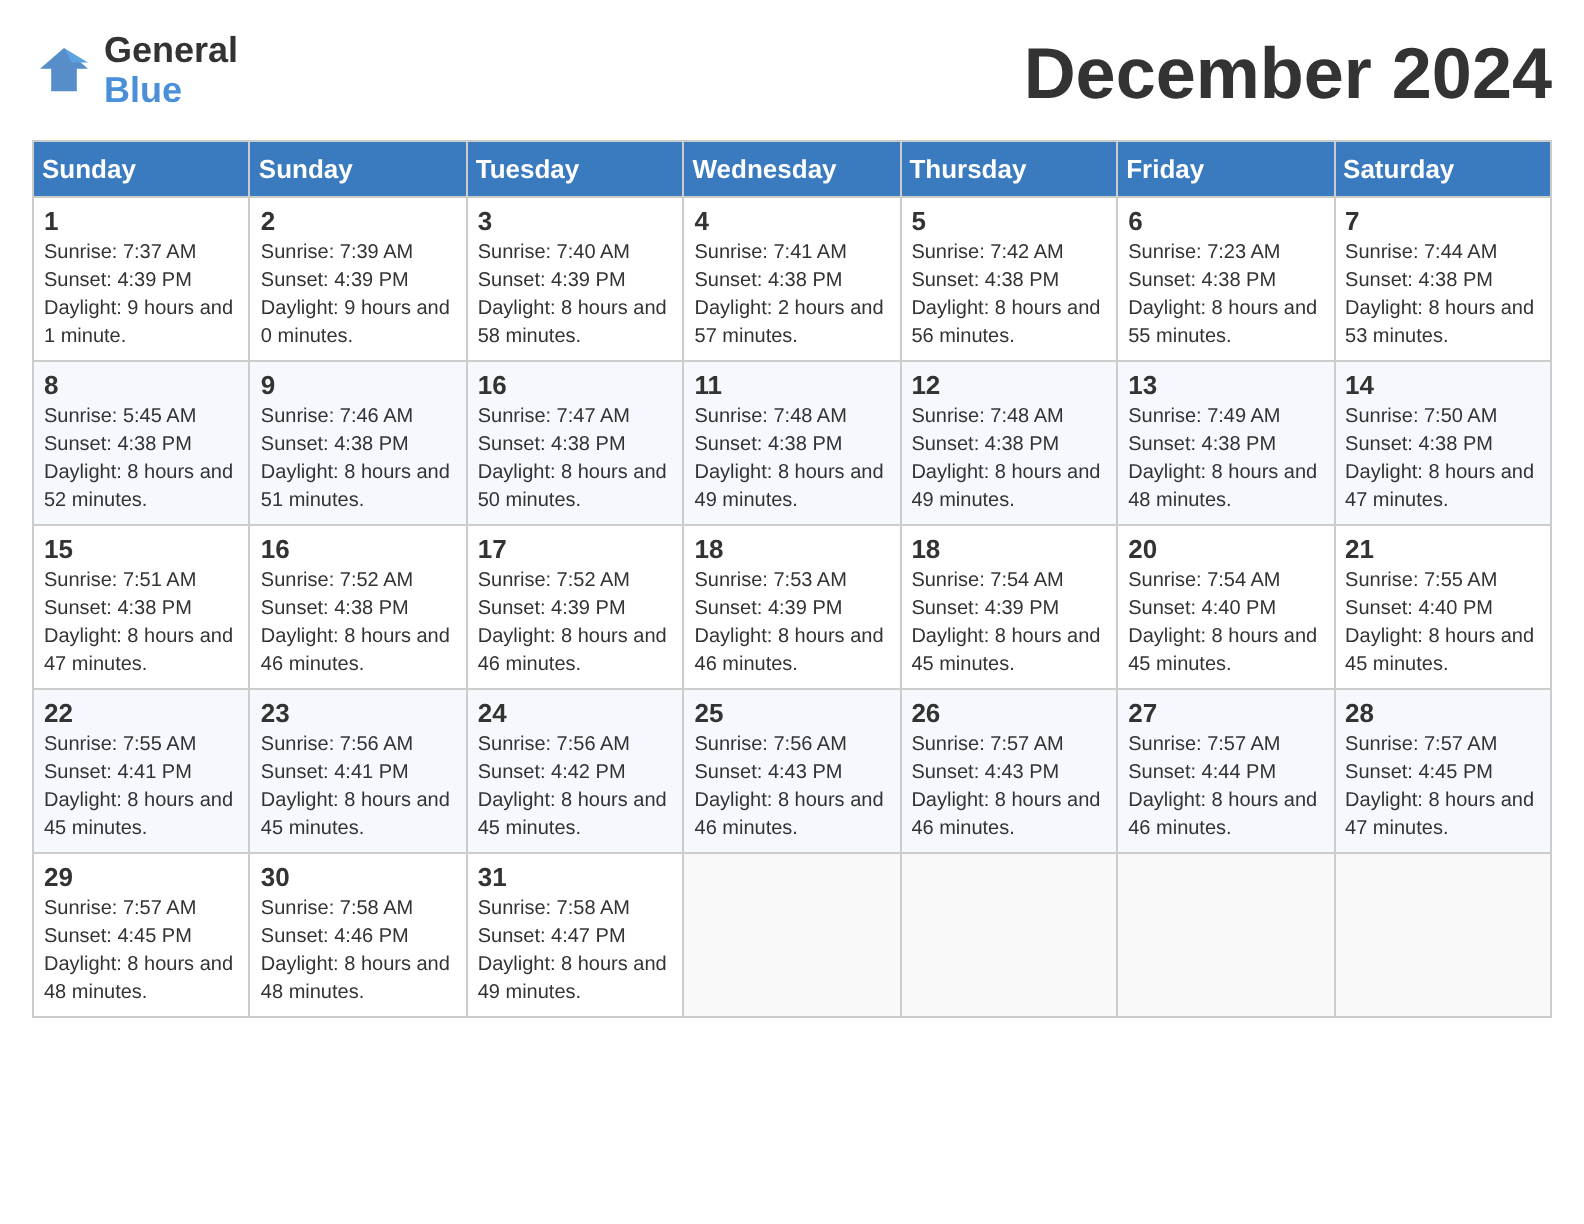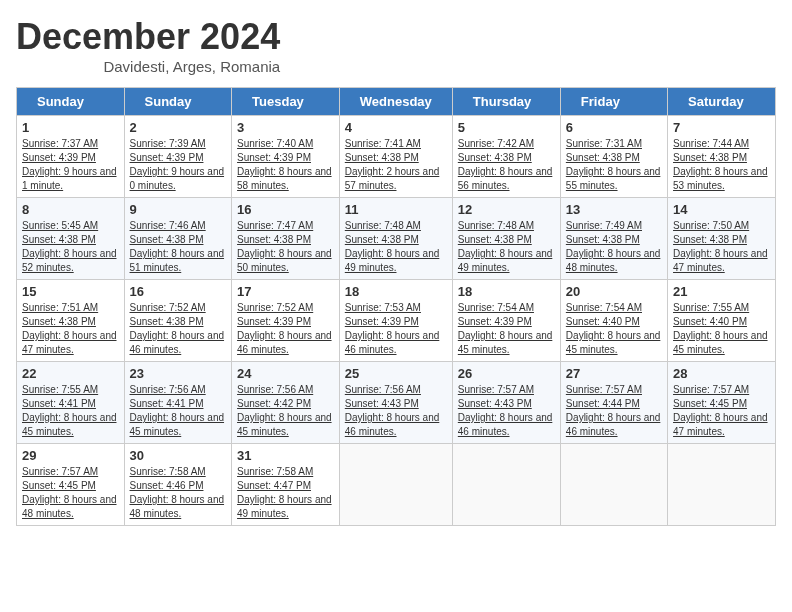--- a/index.html
+++ b/index.html
@@ -45,21 +45,21 @@
       color: #555;
     }
     .calendar {
       width: 100%;
       border-collapse: collapse;
       font-size: 11px;
     }
     .calendar th {
       background: #3a7abf;
       color: #fff;
-      padding: 6px 20px;
+      padding: 6px 4px;
       text-align: left;
       font-size: 13px;
       font-weight: bold;
       border: 1px solid #ccc;
     }
     .calendar td {
       border: 1px solid #ccc;
       padding: 4px 5px;
       vertical-align: top;
       width: calc(100% / 7);
@@ -73,33 +73,41 @@
       font-size: 13px;
       font-weight: bold;
       color: #333;
       display: block;
       margin-bottom: 2px;
     }
     .day-info {
       font-size: 10px;
       color: #333;
       line-height: 1.4;
-      text-decoration: underline;
     }
     .empty-cell {
       background: #f9f9f9 !important;
     }
   </style>
 </head>
 <body>
 
 <div class="header">
+  <div class="logo">
+    <svg class="logo-bird" viewBox="0 0 40 40" xmlns="http://www.w3.org/2000/svg">
+      <polygon points="20,5 35,18 28,18 28,32 12,32 12,18 5,18" fill="#3a7abf" opacity="0.85"></polygon>
+      <polygon points="20,5 35,14 25,14" fill="#5ba3e0"></polygon>
+    </svg>
+    <div class="logo-text">
+      <div>General</div>
+      <div><span>Blue</span></div>
+    </div>
+  </div>
   <div class="title-block">
     <div class="month-year">December 2024</div>
-    <div class="location">Davidesti, Arges, Romania</div>
   </div>
 </div>
 
 <table class="calendar">
   <thead>
     <tr>
     <th>Sunday</th>
         <th>Sunday</th>
         <th>Tuesday</th>
         <th>Wednesday</th>
@@ -146,21 +154,21 @@
         <span class="day-num">5</span>
         <div class="day-info">
           <span>Sunrise: 7:42 AM</span><br>
           <span>Sunset: 4:38 PM</span><br>
           <span>Daylight: 8 hours and 56 minutes.</span>
         </div>
       </td>
         <td>
         <span class="day-num">6</span>
         <div class="day-info">
-          <span>Sunrise: 7:31 AM</span><br>
+          <span>Sunrise: 7:23 AM</span><br>
           <span>Sunset: 4:38 PM</span><br>
           <span>Daylight: 8 hours and 55 minutes.</span>
         </div>
       </td>
         <td>
         <span class="day-num">7</span>
         <div class="day-info">
           <span>Sunrise: 7:44 AM</span><br>
           <span>Sunset: 4:38 PM</span><br>
           <span>Daylight: 8 hours and 53 minutes.</span>

